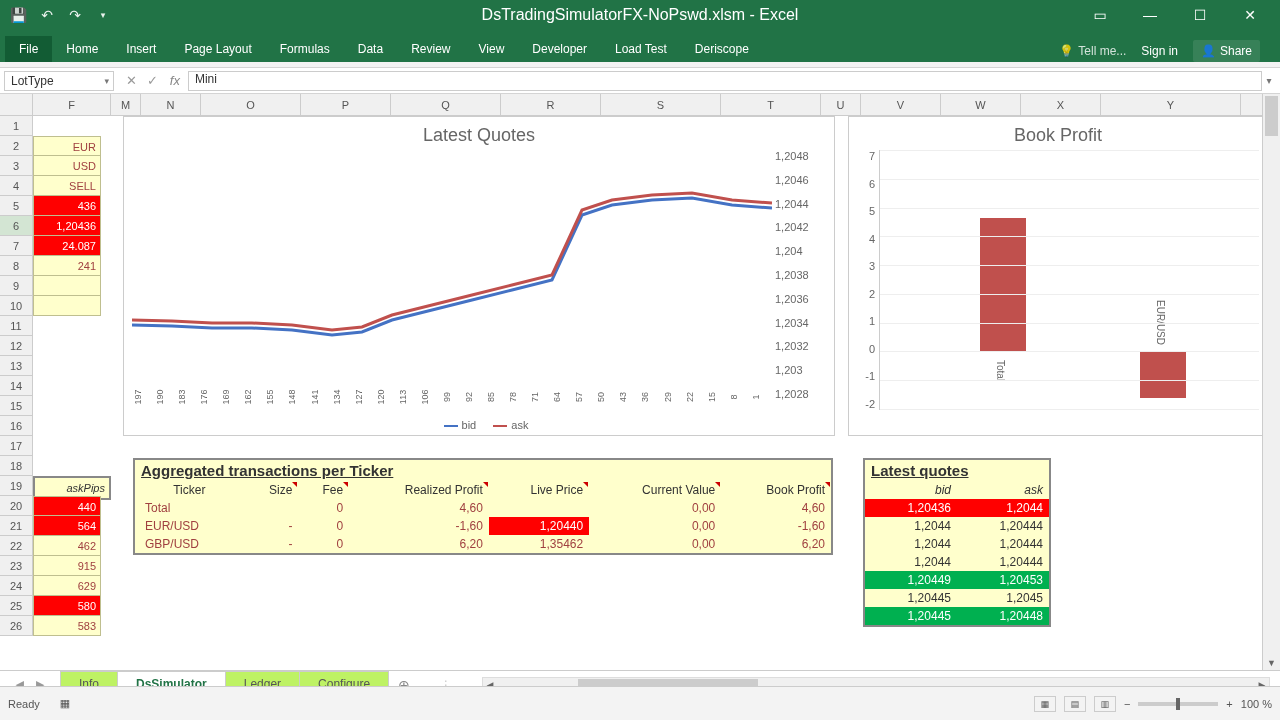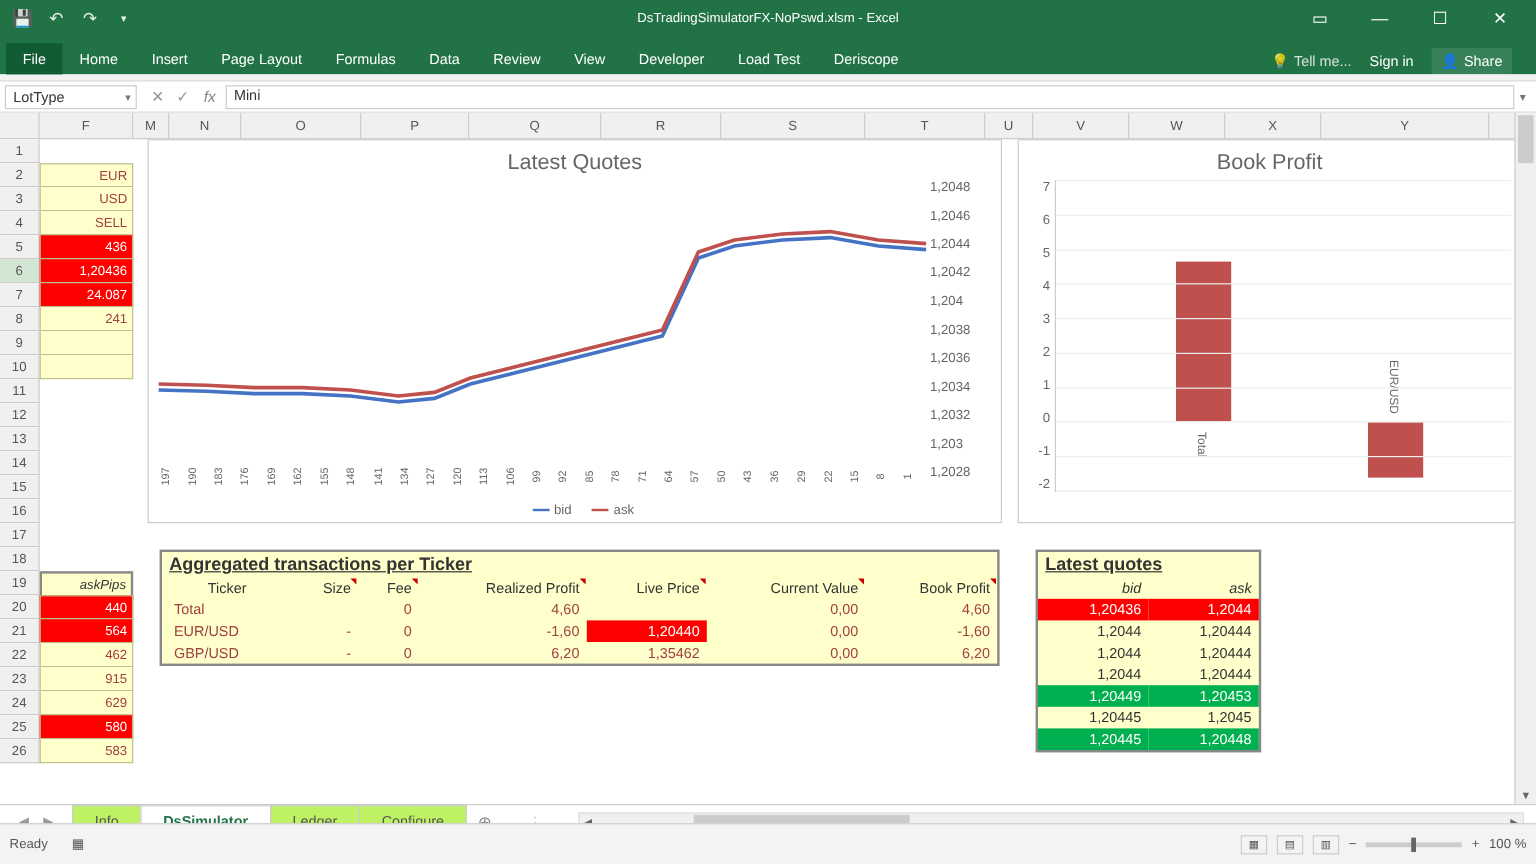--- a/index.html
+++ b/index.html
@@ -2,21 +2,21 @@
 <html><head>
 <meta charset="utf-8">
 <style>
 * { margin: 0; padding: 0; box-sizing: border-box; font-family: "Segoe UI", Tahoma, sans-serif; }
 body { width: 1280px; height: 720px; overflow: hidden; background: #fff; font-size: 12px; color: #333; }
 
 
 .titlebar { height: 30px; background: #217346; display: flex; align-items: center; color: #fff; position: relative; }
 .titlebar .qat { display: flex; gap: 10px; padding-left: 10px; align-items: center; }
 .titlebar .qat span { width: 18px; height: 18px; display: inline-flex; align-items: center; justify-content: center; font-size: 14px; opacity: 0.9; }
-.titlebar .title { position: absolute; left: 0; right: 0; text-align: center; font-size: 11px; pointer-events: none; }
+.titlebar .title { position: absolute; left: 0; right: 0; text-align: center; font-size: 16px; pointer-events: none; }
 .titlebar .wincontrols { margin-left: auto; display: flex; gap: 20px; padding-right: 15px; }
 .titlebar .wincontrols span { width: 30px; text-align: center; font-size: 14px; }
 
 
 .ribbon { height: 32px; background: #217346; display: flex; align-items: flex-end; padding-left: 5px; gap: 0; }
 .ribbon .tab { padding: 6px 14px; color: #fff; font-size: 12px; cursor: pointer; }
 .ribbon .tab.file { background: #125c34; }
 .ribbon .right { margin-left: auto; display: flex; align-items: center; gap: 15px; padding-right: 20px; color: #fff; }
 .ribbon .right .tellme { opacity: 0.8; display: flex; align-items: center; gap: 4px; }
 .ribbon .right .share { display: flex; align-items: center; gap: 4px; background: rgba(255,255,255,0.1); padding: 4px 8px; border-radius: 2px; }
@@ -39,21 +39,21 @@
 .col-headers .corner { width: 33px; border-right: 1px solid #ccc; background: #f0f0f0; }
 .col-headers .ch { border-right: 1px solid #ccc; text-align: center; line-height: 22px; font-size: 11px; color: #555; }
 .row-headers { position: absolute; top: 22px; left: 0; width: 33px; }
 .row-headers .rh { height: 20px; border-bottom: 1px solid #ccc; border-right: 1px solid #ccc; text-align: center; line-height: 20px; font-size: 11px; color: #555; background: #f0f0f0; }
 .row-headers .rh.sel { background: #d3e5d3; }
 
 .cells { position: absolute; top: 22px; left: 33px; right: 18px; bottom: 0; }
 .cell { position: absolute; border-right: 1px solid #e0e0e0; border-bottom: 1px solid #e0e0e0; padding: 0 4px; line-height: 20px; font-size: 11px; text-align: right; overflow: hidden; white-space: nowrap; }
 
 
-.colF { position: absolute; left: 0; top: 0; width: 78px; }
+.colF { position: absolute; left: 0; top: 0; width: 68px; }
 .colF .c { height: 20px; border: 1px solid #bfbf8f; border-top: none; background: #ffffcc; text-align: right; padding-right: 4px; line-height: 20px; font-size: 11px; color: #a04040; }
 .colF .c:first-child { border-top: 1px solid #bfbf8f; }
 .colF .red { background: #ff0000; color: #fff; }
 
 
 .chartbox { position: absolute; background: #fff; border: 1px solid #ccc; }
 .chart1 { left: 90px; top: 0; width: 712px; height: 320px; }
 .chart2 { left: 815px; top: 0; width: 420px; height: 320px; }
 .chart-title { text-align: center; font-size: 18px; color: #666; font-weight: 400; padding: 8px 0 4px; }
 .chart1-body { position: relative; height: 250px; margin: 0 62px 0 8px; }

